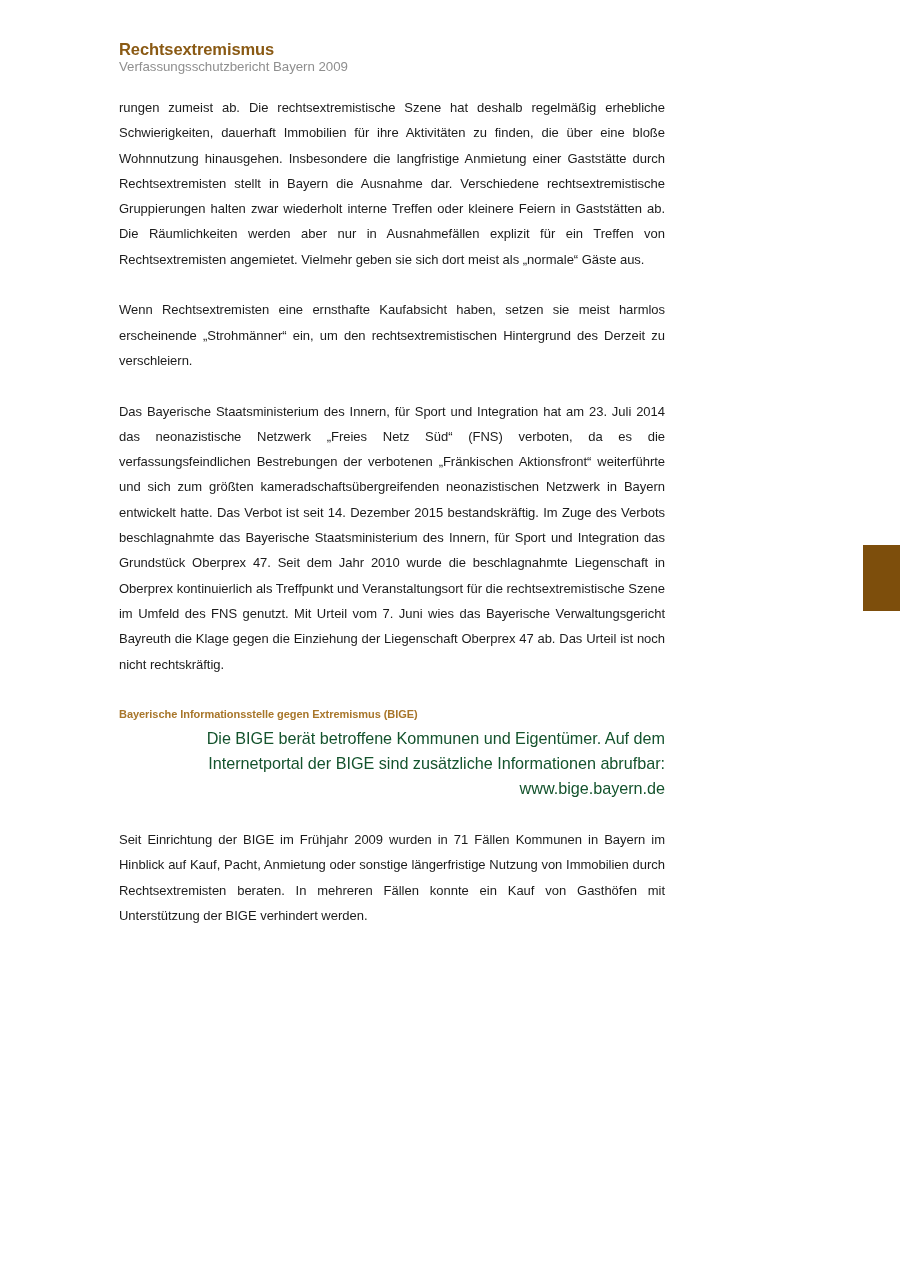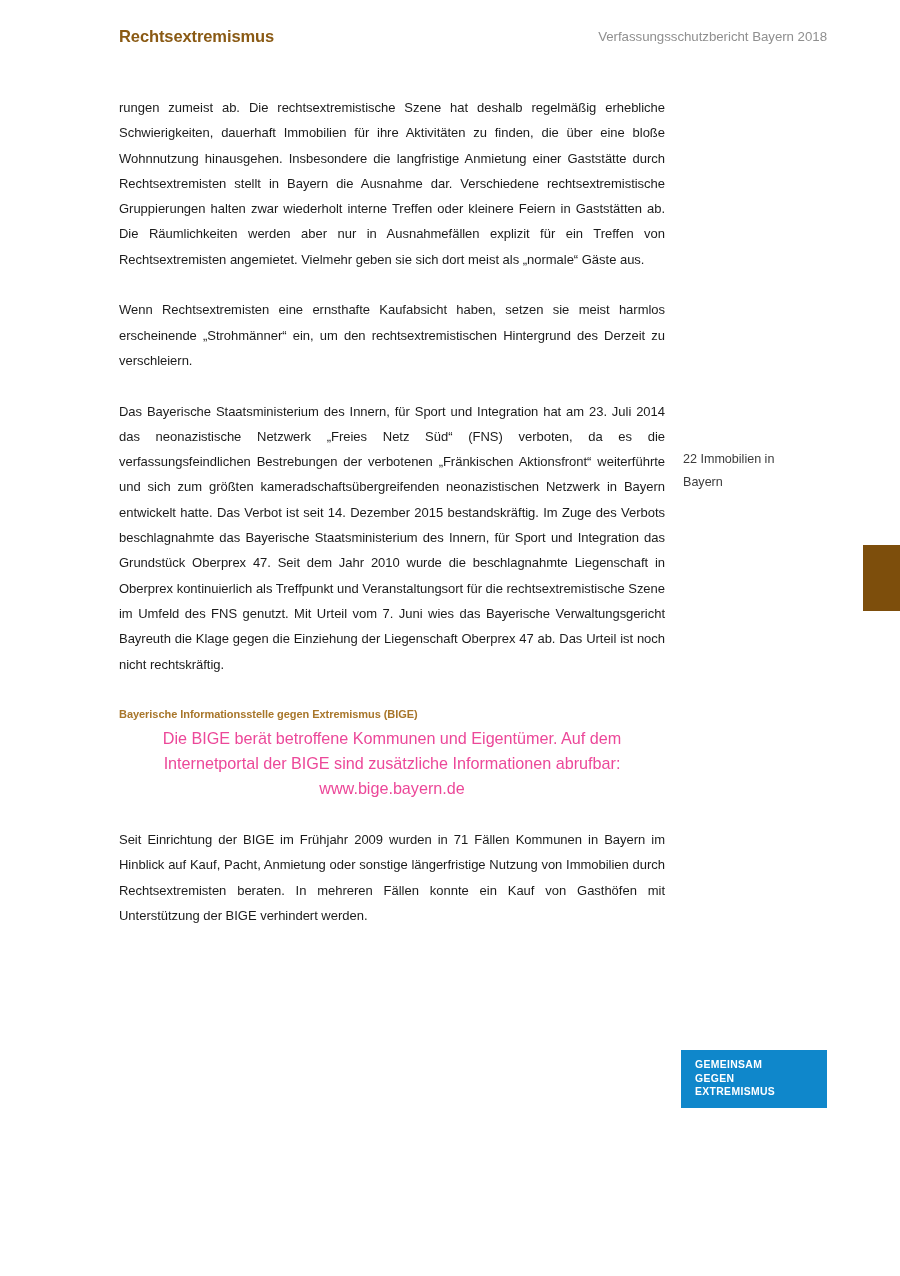--- a/index.html
+++ b/index.html
@@ -16,26 +16,27 @@
     background: #ffffff;
     font-family: "Liberation Sans", "DejaVu Sans", sans-serif;
     overflow: hidden;
     box-sizing: border-box;
   }
 
   
   .page-header {
     position: absolute;
     left: 119px;
-    top: 24px;
+    top: 40px;
     width: 708px;
     height: 24px;
     display: flex;
-    align-items: center;
+    align-items: flex-start;
     justify-content: space-between;
+    flex-direction: column;
   }
 
   .header-section-title {
     font-size: 16.5px;
     font-weight: bold;
     color: #8a5a14;
     letter-spacing: -0.1px;
     white-space: nowrap;
   }
 
@@ -81,22 +82,22 @@
     line-height: 22px;
     font-weight: bold;
     color: #a8762a;
     margin: 0 0 1px 0;
     letter-spacing: -0.05px;
   }
 
   .subsection-body {
     font-size: 16.2px;
     line-height: 25.3px;
-    color: #ec4899;
-    text-align: center;
+    color: #14532d;
+    text-align: right;
     margin: 0;
     letter-spacing: -0.02px;
   }
 
   
   .margin-note {
     position: absolute;
     left: 683px;
     top: 448px;
     width: 150px;
@@ -149,48 +150,39 @@
     letter-spacing: 0.2px;
   }
 </style>
 </head>
 <body>
 
 <div class="page">
 
   <div class="page-header">
     <span class="header-section-title">Rechtsextremismus</span>
-    <span class="header-report-title">Verfassungsschutzbericht Bayern 2018</span>
+    <span class="header-report-title">Verfassungsschutzbericht Bayern 2009</span>
   </div>
 
   <div class="text-column">
 
     <p class="body-paragraph">rungen zumeist ab. Die rechtsextremistische Szene hat deshalb regelmäßig erhebliche Schwierigkeiten, dauerhaft Immobilien für ihre Aktivitäten zu finden, die über eine bloße Wohnnutzung hinausgehen. Insbesondere die langfristige Anmietung einer Gaststätte durch Rechtsextremisten stellt in Bayern die Ausnahme dar. Verschiedene rechtsextremistische Gruppierungen halten zwar wiederholt interne Treffen oder kleinere Feiern in Gaststätten ab. Die Räumlichkeiten werden aber nur in Ausnahmefällen explizit für ein Treffen von Rechtsextremisten angemietet. Vielmehr geben sie sich dort meist als „normale“ Gäste aus.</p>
 
     <p class="body-paragraph">Wenn Rechtsextremisten eine ernsthafte Kaufabsicht haben, setzen sie meist harmlos erscheinende „Strohmänner“ ein, um den rechtsextremistischen Hintergrund des Derzeit zu verschleiern.</p>
 
 
     <p class="body-paragraph">Das Bayerische Staatsministerium des Innern, für Sport und Integration hat am 23. Juli 2014 das neonazistische Netzwerk „Freies Netz Süd“ (FNS) verboten, da es die verfassungsfeindlichen Bestrebungen der verbotenen „Fränkischen Aktionsfront“ weiterführte und sich zum größten kameradschaftsübergreifenden neonazistischen Netzwerk in Bayern entwickelt hatte. Das Verbot ist seit 14. Dezember 2015 bestandskräftig. Im Zuge des Verbots beschlagnahmte das Bayerische Staatsministerium des Innern, für Sport und Integration das Grundstück Oberprex 47. Seit dem Jahr 2010 wurde die beschlagnahmte Liegenschaft in Oberprex kontinuierlich als Treffpunkt und Veranstaltungsort für die rechtsextremistische Szene im Umfeld des FNS genutzt. Mit Urteil vom 7. Juni wies das Bayerische Verwaltungsgericht Bayreuth die Klage gegen die Einziehung der Liegenschaft Oberprex 47 ab. Das Urteil ist noch nicht rechtskräftig.</p>
 
     <div class="subsection">
       <h2 class="subsection-heading">Bayerische Informationsstelle gegen Extremismus (BIGE)</h2>
       <p class="subsection-body">Die BIGE berät betroffene Kommunen und Eigentümer. Auf dem Internetportal der BIGE sind zusätzliche Informationen abrufbar: www.bige.bayern.de</p>
     </div>
 
     <p class="body-paragraph" style="margin-top:25.3px;">Seit Einrichtung der BIGE im Frühjahr 2009 wurden in 71 Fällen Kommunen in Bayern im Hinblick auf Kauf, Pacht, Anmietung oder sonstige längerfristige Nutzung von Immobilien durch Rechtsextremisten beraten. In mehreren Fällen konnte ein Kauf von Gasthöfen mit Unterstützung der BIGE verhindert werden.</p>
 
   </div>
 
-  <div class="margin-note">
-    <div>22 Immobilien in</div>
-    <div>Bayern</div>
-  </div>
 
   <div class="side-tab"></div>
 
-  <div class="logo-box">
-    <span class="logo-line">GEMEINSAM</span>
-    <span class="logo-line">GEGEN</span>
-    <span class="logo-line">EXTREMISMUS</span>
-  </div>
 
 
 </div>
 
 </body></html>

